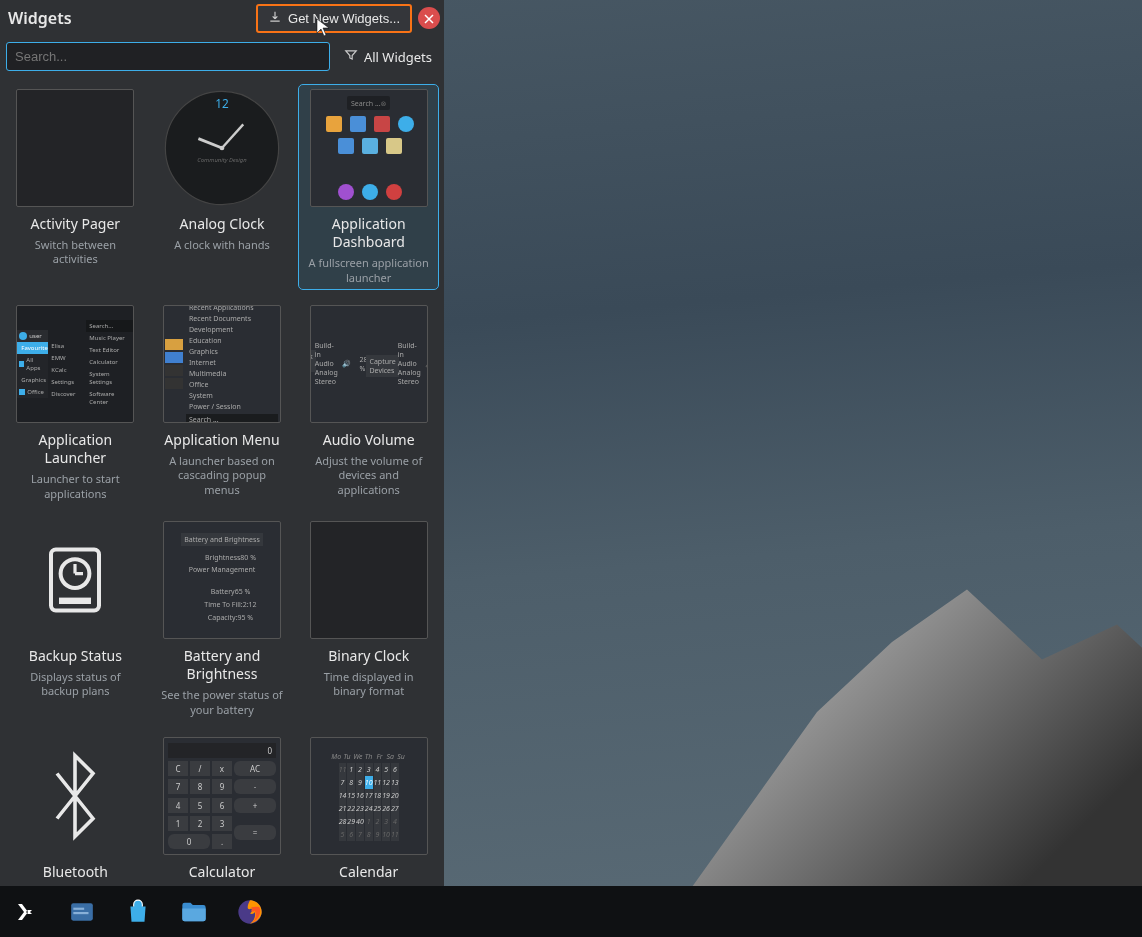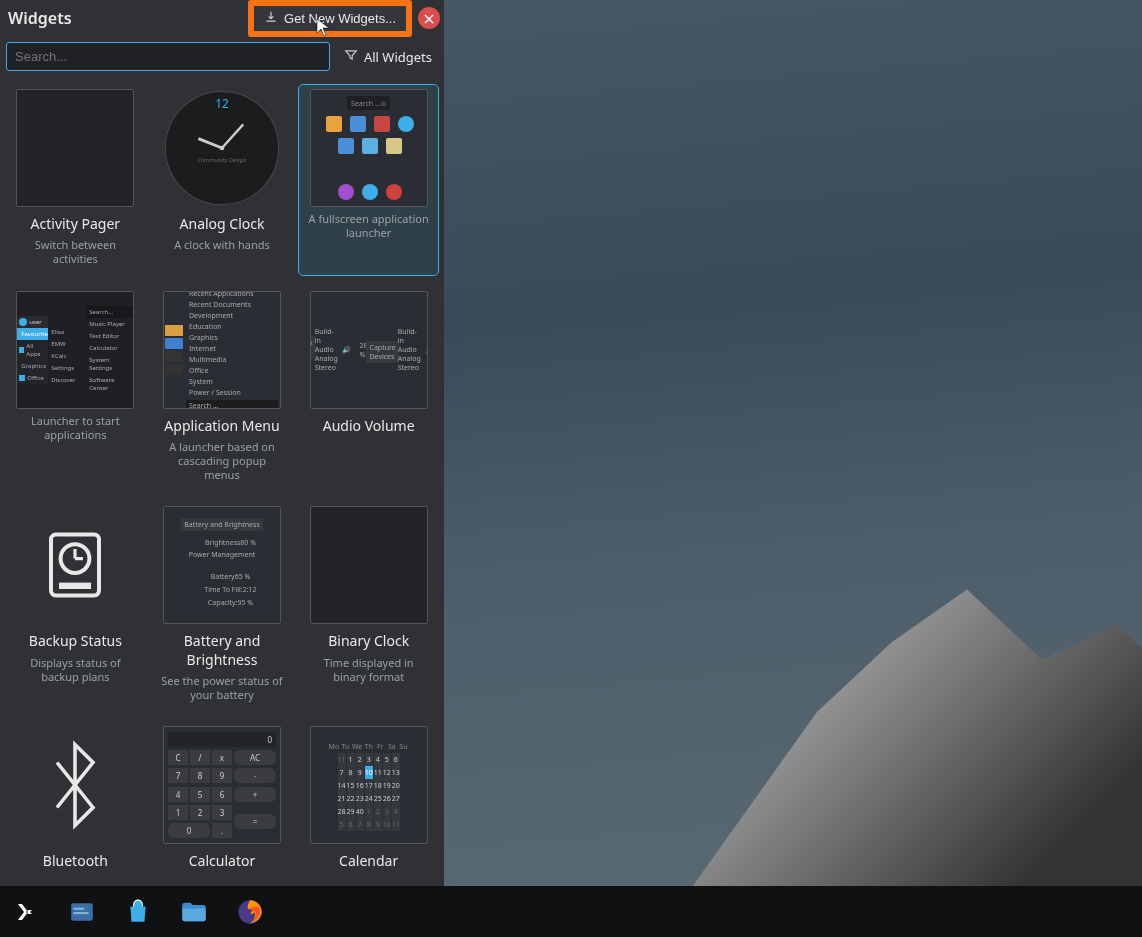--- a/index.html
+++ b/index.html
@@ -46,21 +46,21 @@
 }
 .panel-title {
   font-size: 16px;
   font-weight: 600;
   flex: 1;
 }
 .get-new-btn {
   display: flex;
   align-items: center;
   gap: 6px;
-  border: 6px solid #f97316;
+  border: 2px solid #f97316;
   background: #34363a;
   color: #e8e8e8;
   padding: 4px 10px;
   border-radius: 3px;
   font-size: 13px;
   cursor: pointer;
   margin-right: 6px;
 }
 .close-btn {
   width: 22px;
@@ -197,21 +197,21 @@
 .pv-bt svg { width:70px; height:90px; stroke:#e8e8e8; }
 
 .pv-calc { display:grid; grid-template-columns:repeat(5,1fr); gap:2px; padding:4px; background:#2a2d33; font-size:8px; }
 .pv-calc div { background:#3a3c40; display:flex; align-items:center; justify-content:center; padding:2px 0; color:#ccc; }
 .pv-calc .disp { grid-column:1/6; justify-content:flex-end; padding-right:4px; background:#232427; }
 .pv-calc .wide { grid-column:span 2;border-radius:6px; }
 .pv-calc .tall { grid-row:span 2; }
 
 .pv-cal { display:flex; flex-direction:column; padding:3px; background:#2a2d33; font-size:7px; }
 .pv-cal-row { display:grid; grid-template-columns:repeat(7,1fr); gap:1px; }
-.pv-cal-row div { background:#35383d; text-align:center; padding:2px 0; color:#ccc; }
+.pv-cal-row div { background:#35383d; text-align:center; padding:2px 0; color:#ccc;font-style:italic; }
 .pv-cal-row.hdr div { background:transparent; color:#888; }
 .pv-cal-row div.hl { background:#3daee9; color:#fff; }
 .pv-cal-row div.dim { color:#666; }
 
 
 .taskbar {
   position: absolute;
   bottom: 0;
   left: 0;
   right: 0;
@@ -326,20 +326,21 @@
           <div class="pv-dash-icon" style="background:#5ab0e0"></div>
           <div class="pv-dash-icon" style="background:#d8c888"></div>
         </div>
         <div style="flex:1"></div>
         <div class="pv-dash-row">
           <div class="pv-dash-icon" style="background:#a050d0;border-radius:50%"></div>
           <div class="pv-dash-icon" style="background:#3daee9;border-radius:50%"></div>
           <div class="pv-dash-icon" style="background:#d04040;border-radius:50%"></div>
         </div>
       </div>
+      <div class="widget-name">Application Dashboard</div>
       <div class="widget-desc">A fullscreen application launcher</div>
     </div>
 
     <div class="widget-item">
       <div class="preview pv-launcher">
         <div class="pv-launcher-col" style="background:#232529">
           <div class="pv-launcher-item" style="background:#2a2c30;color:#ccc">
               <span style="width:8px;height:8px;background:#3daee9;border-radius:50%"></span>
               <span>user</span>
             </div>
@@ -370,20 +371,21 @@
         </div>
         <div class="pv-launcher-col" style="background:#1e2024">
           <div class="pv-launcher-item" style="height:12px;background:#16181a">Search...</div>
           <div class="pv-launcher-item">Music Player</div>
           <div class="pv-launcher-item">Text Editor</div>
           <div class="pv-launcher-item">Calculator</div>
           <div class="pv-launcher-item">System Settings</div>
           <div class="pv-launcher-item">Software Center</div>
         </div>
       </div>
+      <div class="widget-name">Application Launcher</div>
       <div class="widget-desc">Launcher to start applications</div>
     </div>
 
     <div class="widget-item">
       <div class="preview pv-menu">
         <div class="pv-menu-left">
             <div style="background:#d8a040"></div>
             <div style="background:#4080d0"></div>
             <div></div>
             <div></div>
@@ -417,20 +419,21 @@
           </div>
         <div class="pv-audio-hdr" style="margin-top:6px">Capture Devices</div>
         <div>Build-in Audio Analog Stereo</div>
         <div class="pv-audio-row">
             <span>🎤</span>
             <div class="pv-audio-bar p67" style="flex:1;margin:0 4px"></div>
             <span>67 %</span>
           </div>
       </div>
       <div class="widget-name">Audio Volume</div>
+      <div class="widget-desc">Adjust the volume of devices and applications</div>
     </div>
 
     <div class="widget-item">
       <div class="preview noborder pv-backup">
         <svg viewBox="0 0 100 100">
           <rect x="20" y="12" width="60" height="76" rx="6" fill="none" stroke="#e8e8e8" stroke-width="5"></rect>
           <circle cx="50" cy="42" r="18" fill="none" stroke="#e8e8e8" stroke-width="5"></circle>
           <line x1="50" y1="42" x2="50" y2="30" stroke="#e8e8e8" stroke-width="4"></line>
           <line x1="50" y1="42" x2="60" y2="42" stroke="#e8e8e8" stroke-width="4"></line>
           <rect x="30" y="72" width="40" height="8" fill="#e8e8e8"></rect>

